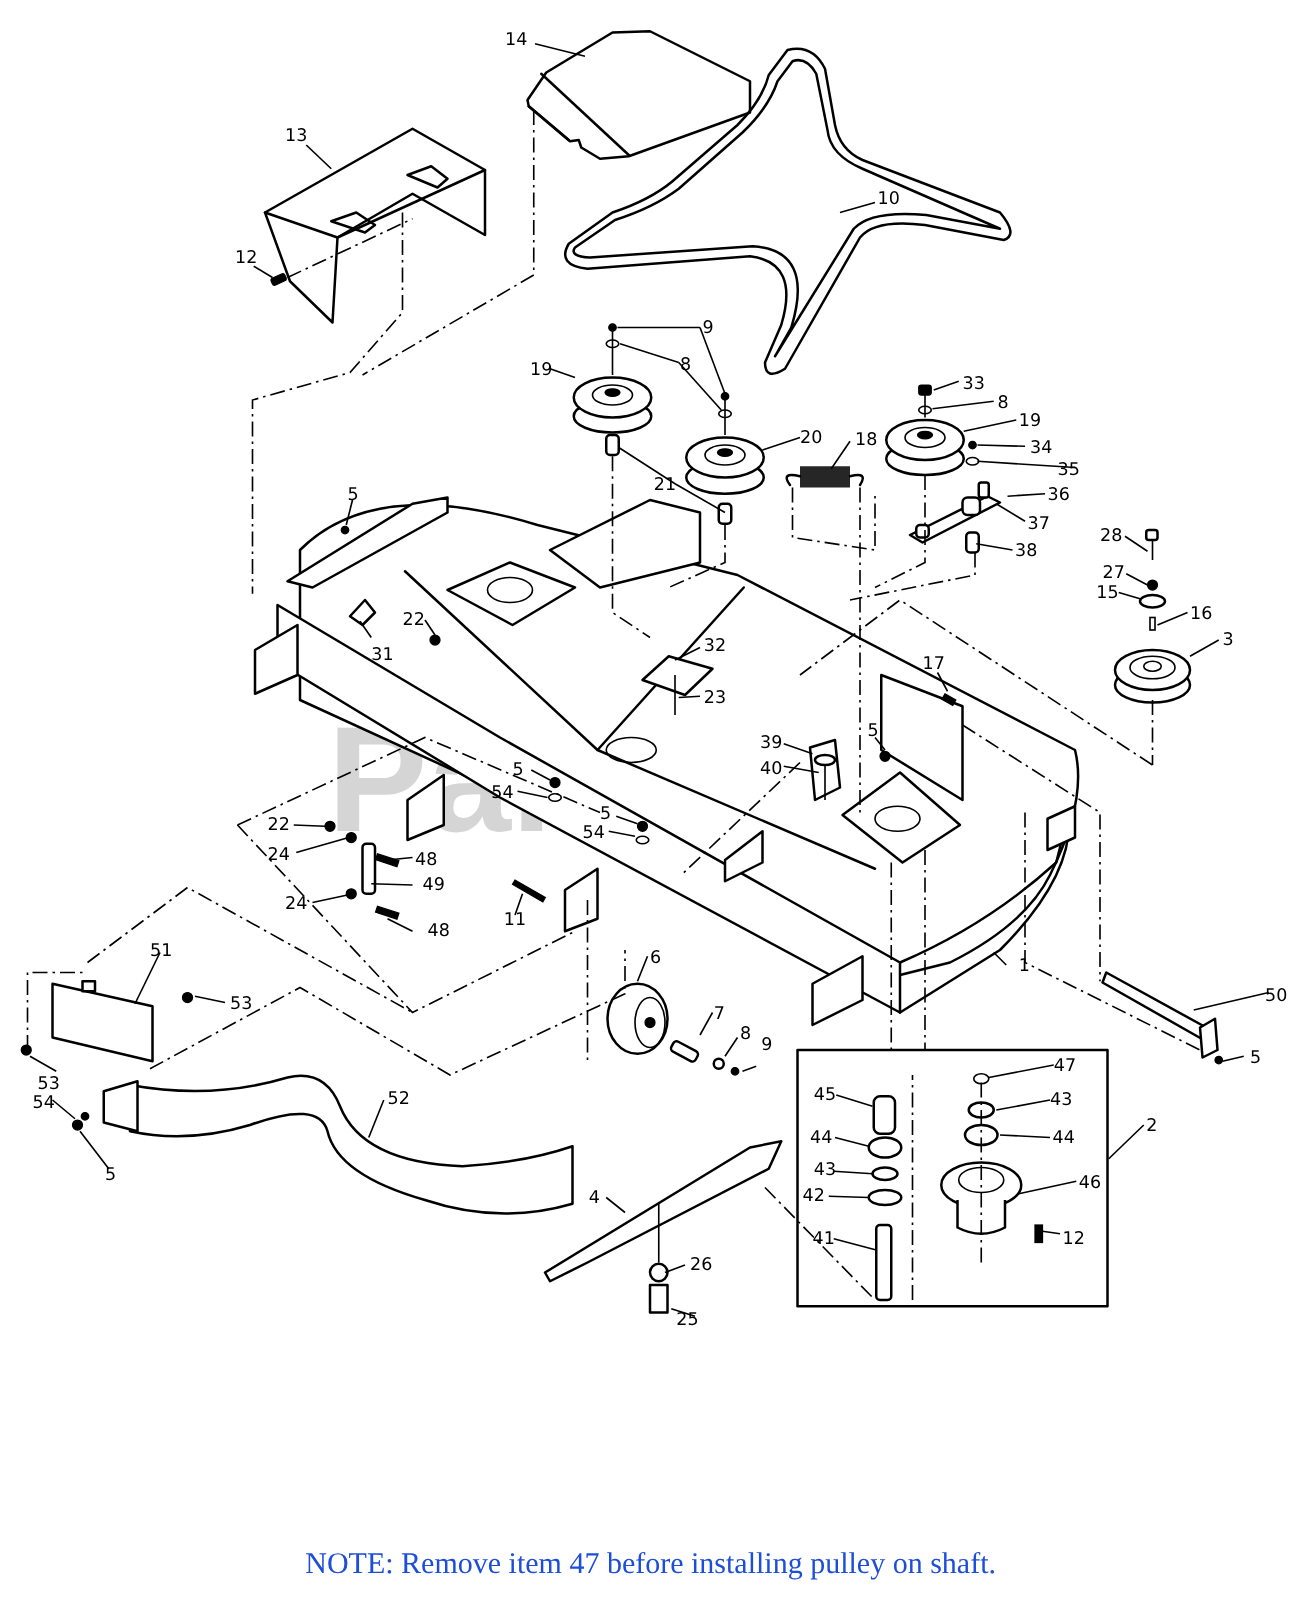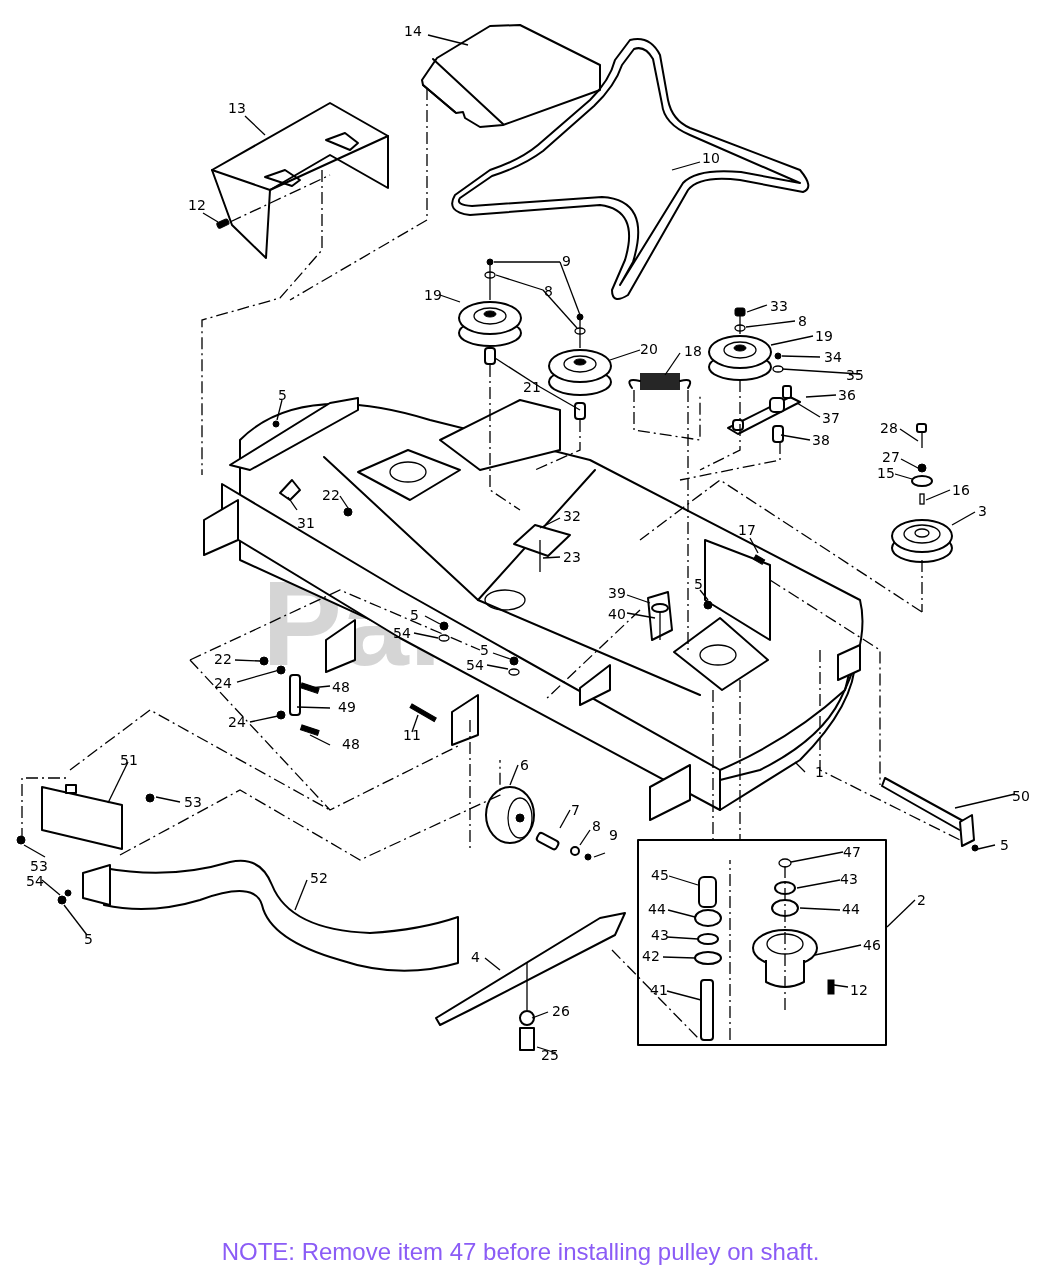--- a/index.html
+++ b/index.html
@@ -7,21 +7,21 @@
   #diagram { position: absolute; left: 0; top: 0; }
   .ln { fill: none; stroke: #000; stroke-width: 2; stroke-linejoin: round; stroke-linecap: round; }
   .thin { fill: none; stroke: #000; stroke-width: 1.3; }
   .part { fill: #fff; stroke: #000; stroke-width: 2; stroke-linejoin: round; }
   .dash { fill: none; stroke: #000; stroke-width: 1.3; stroke-dasharray: 12 4 2 4; }
   .leader { stroke: #000; stroke-width: 1.3; fill: none; }
   .callout { font-family: "DejaVu Sans", sans-serif; font-size: 14px; fill: #000; }
   .watermark { font-family: "Liberation Sans", sans-serif; font-size: 120px; fill: #c8c8c8; opacity: 0.75; font-weight: bold; }
   .tm { font-family: "Liberation Sans", sans-serif; font-size: 14px; fill: #c8c8c8; }
   .dark { fill: #000; stroke: #000; }
-  #note { position: absolute; left: 0; width: 1041px; top: 1238px; text-align: center; font-family: Liberation Sans, sans-serif; font-size: 24px; color: #8b5cf6; }
+  #note { position: absolute; left: 0; width: 1041px; top: 1238px; text-align: center; font-family: Liberation Serif, serif; font-size: 24px; color: #1d4ed8; }
 </style>
 </head>
 <body>
 
 <svg id="diagram" width="1041" height="1280" viewBox="0 0 1041 1280" xmlns="http://www.w3.org/2000/svg">
 
   <text class="watermark" x="262" y="665">PartsTree</text>
   <text class="tm" x="752" y="612">TM</text>
 
   <g>

